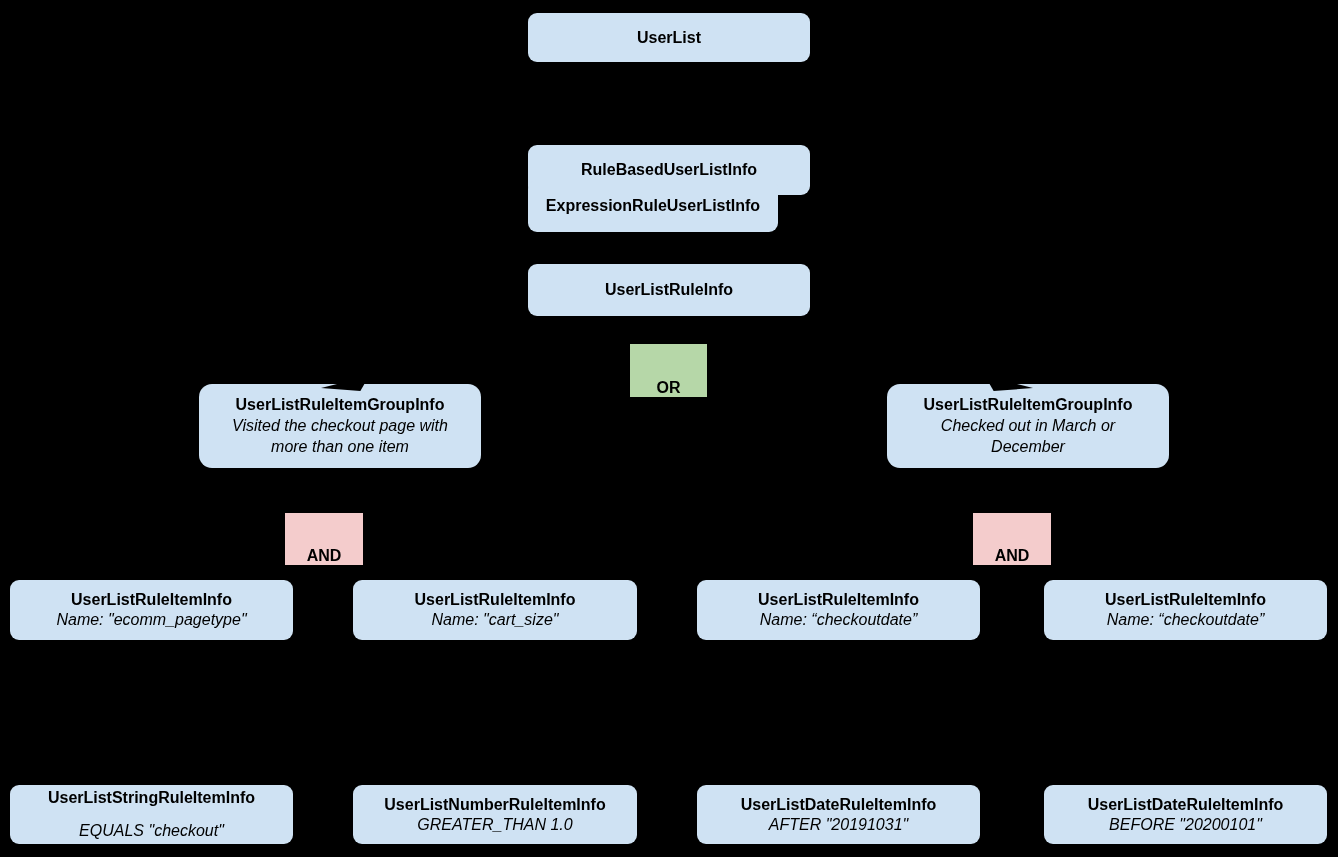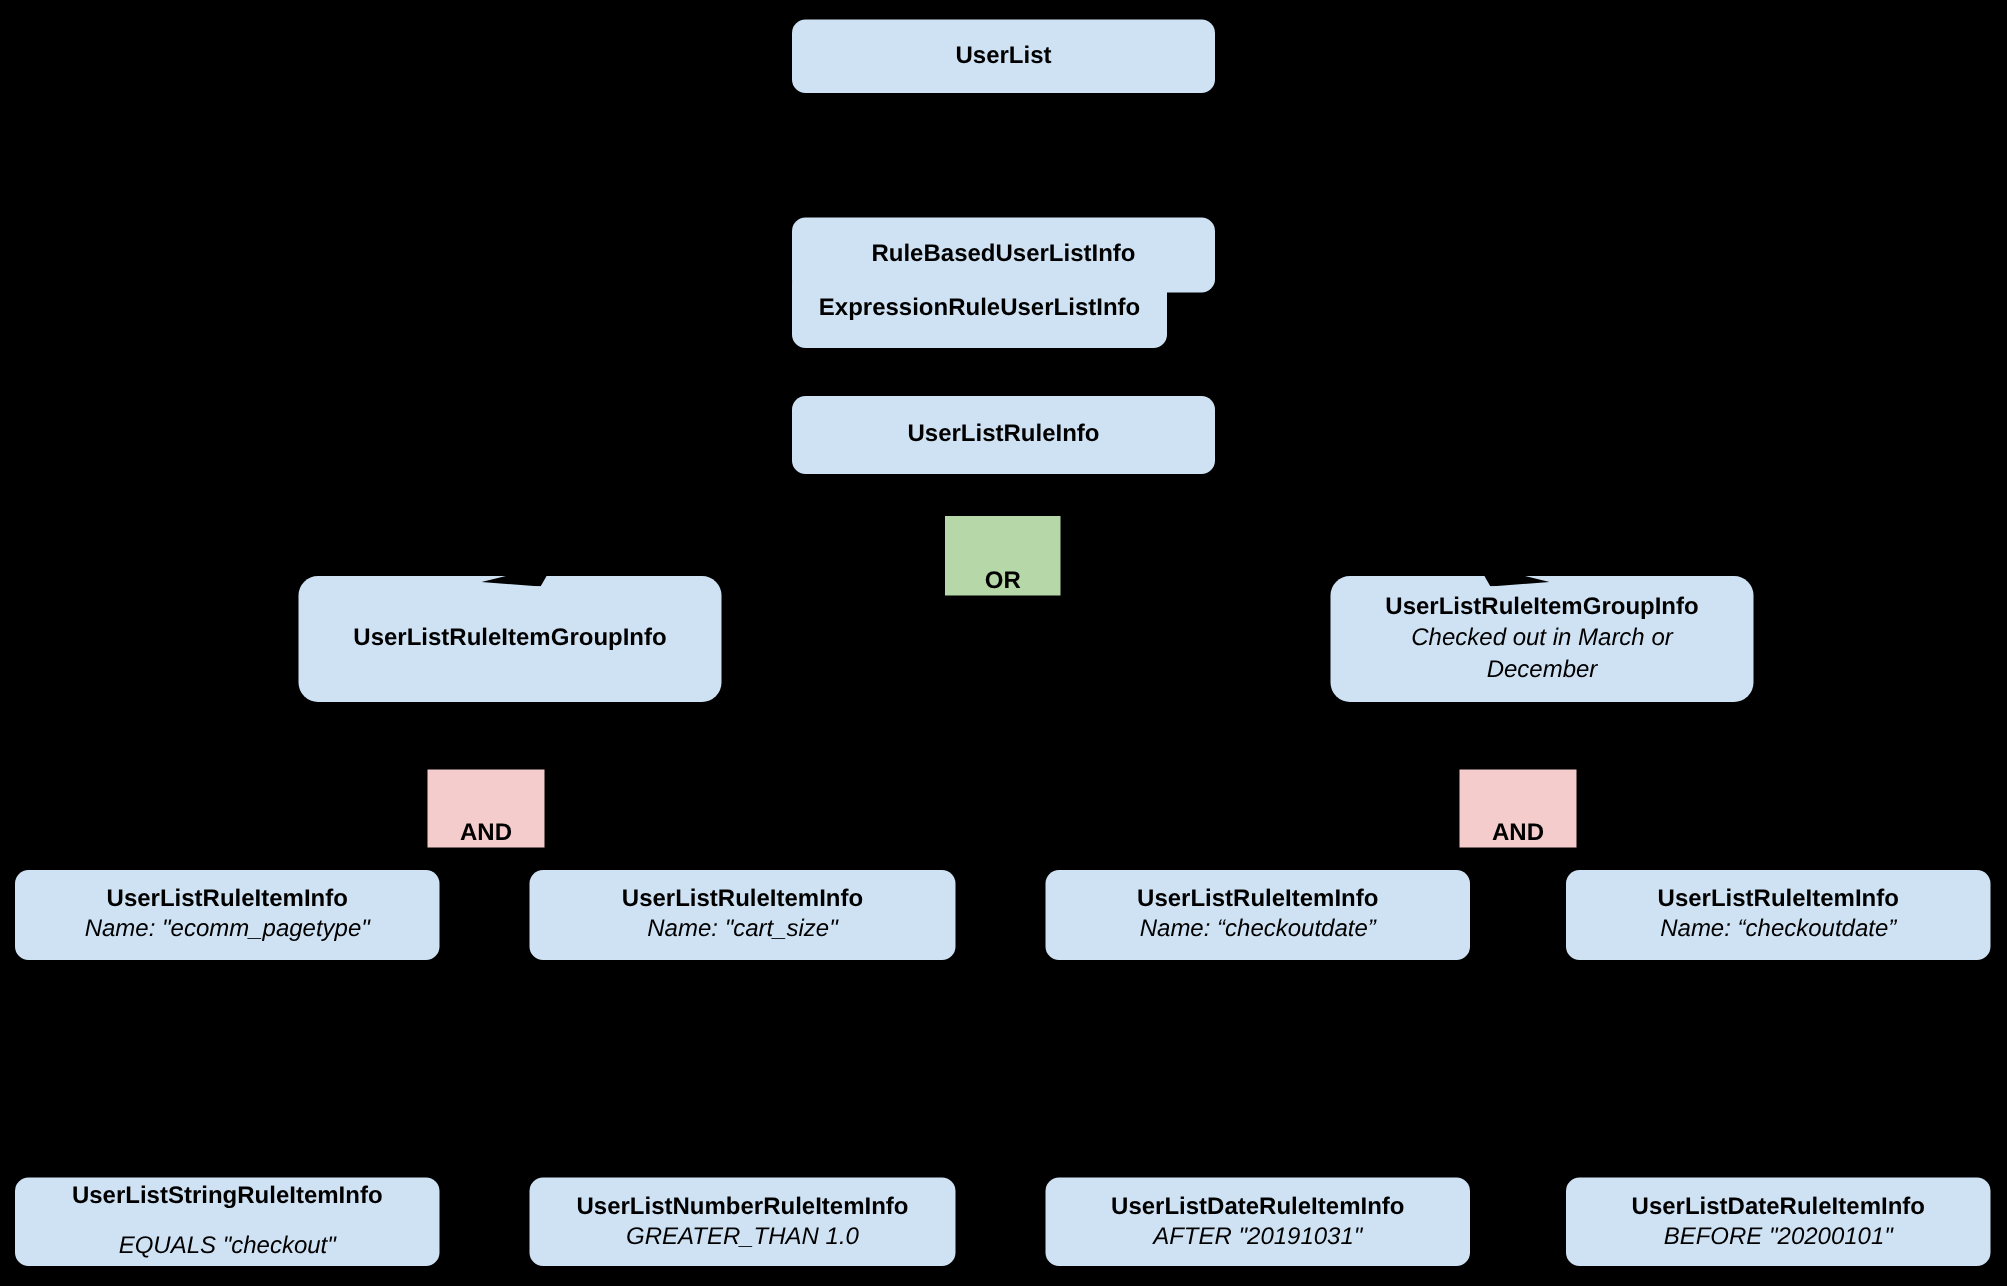--- a/index.html
+++ b/index.html
@@ -88,20 +88,21 @@
 
 <div id="op-or" class="op or">
   <span>OR</span>
 </div>
 
 <div id="ah-left" class="arrowhead left"></div>
 <div id="ah-right" class="arrowhead right"></div>
 
 <div id="n-group-left" class="node group">
   <span class="title">UserListRuleItemGroupInfo</span>
+  <span class="sub">Visited the checkout page with more than one item</span>
 </div>
 
 <div id="n-group-right" class="node group">
   <span class="title">UserListRuleItemGroupInfo</span>
   <span class="sub">Checked out in March or December</span>
 </div>
 
 <div id="op-and-left" class="op and">
   <span>AND</span>
 </div>

